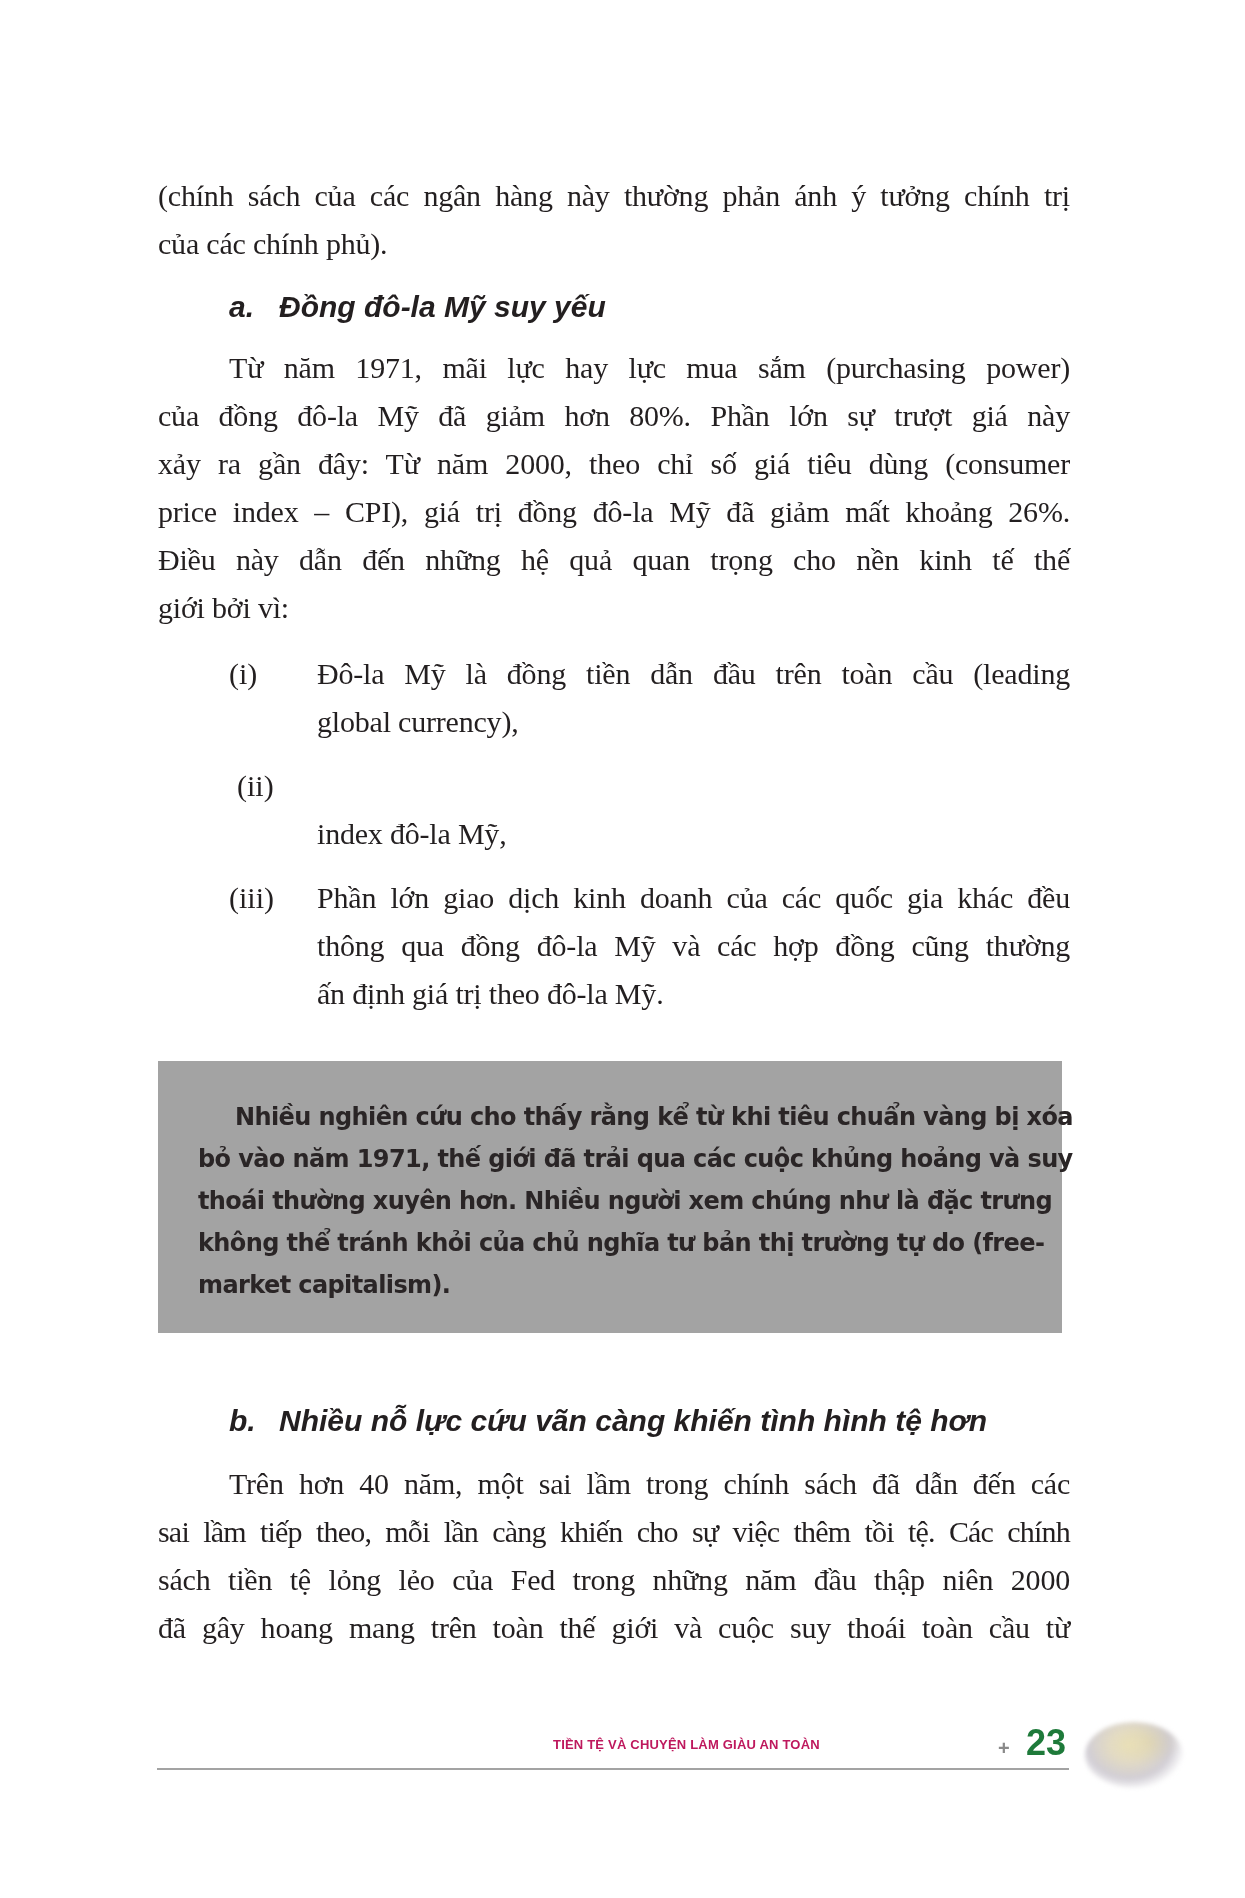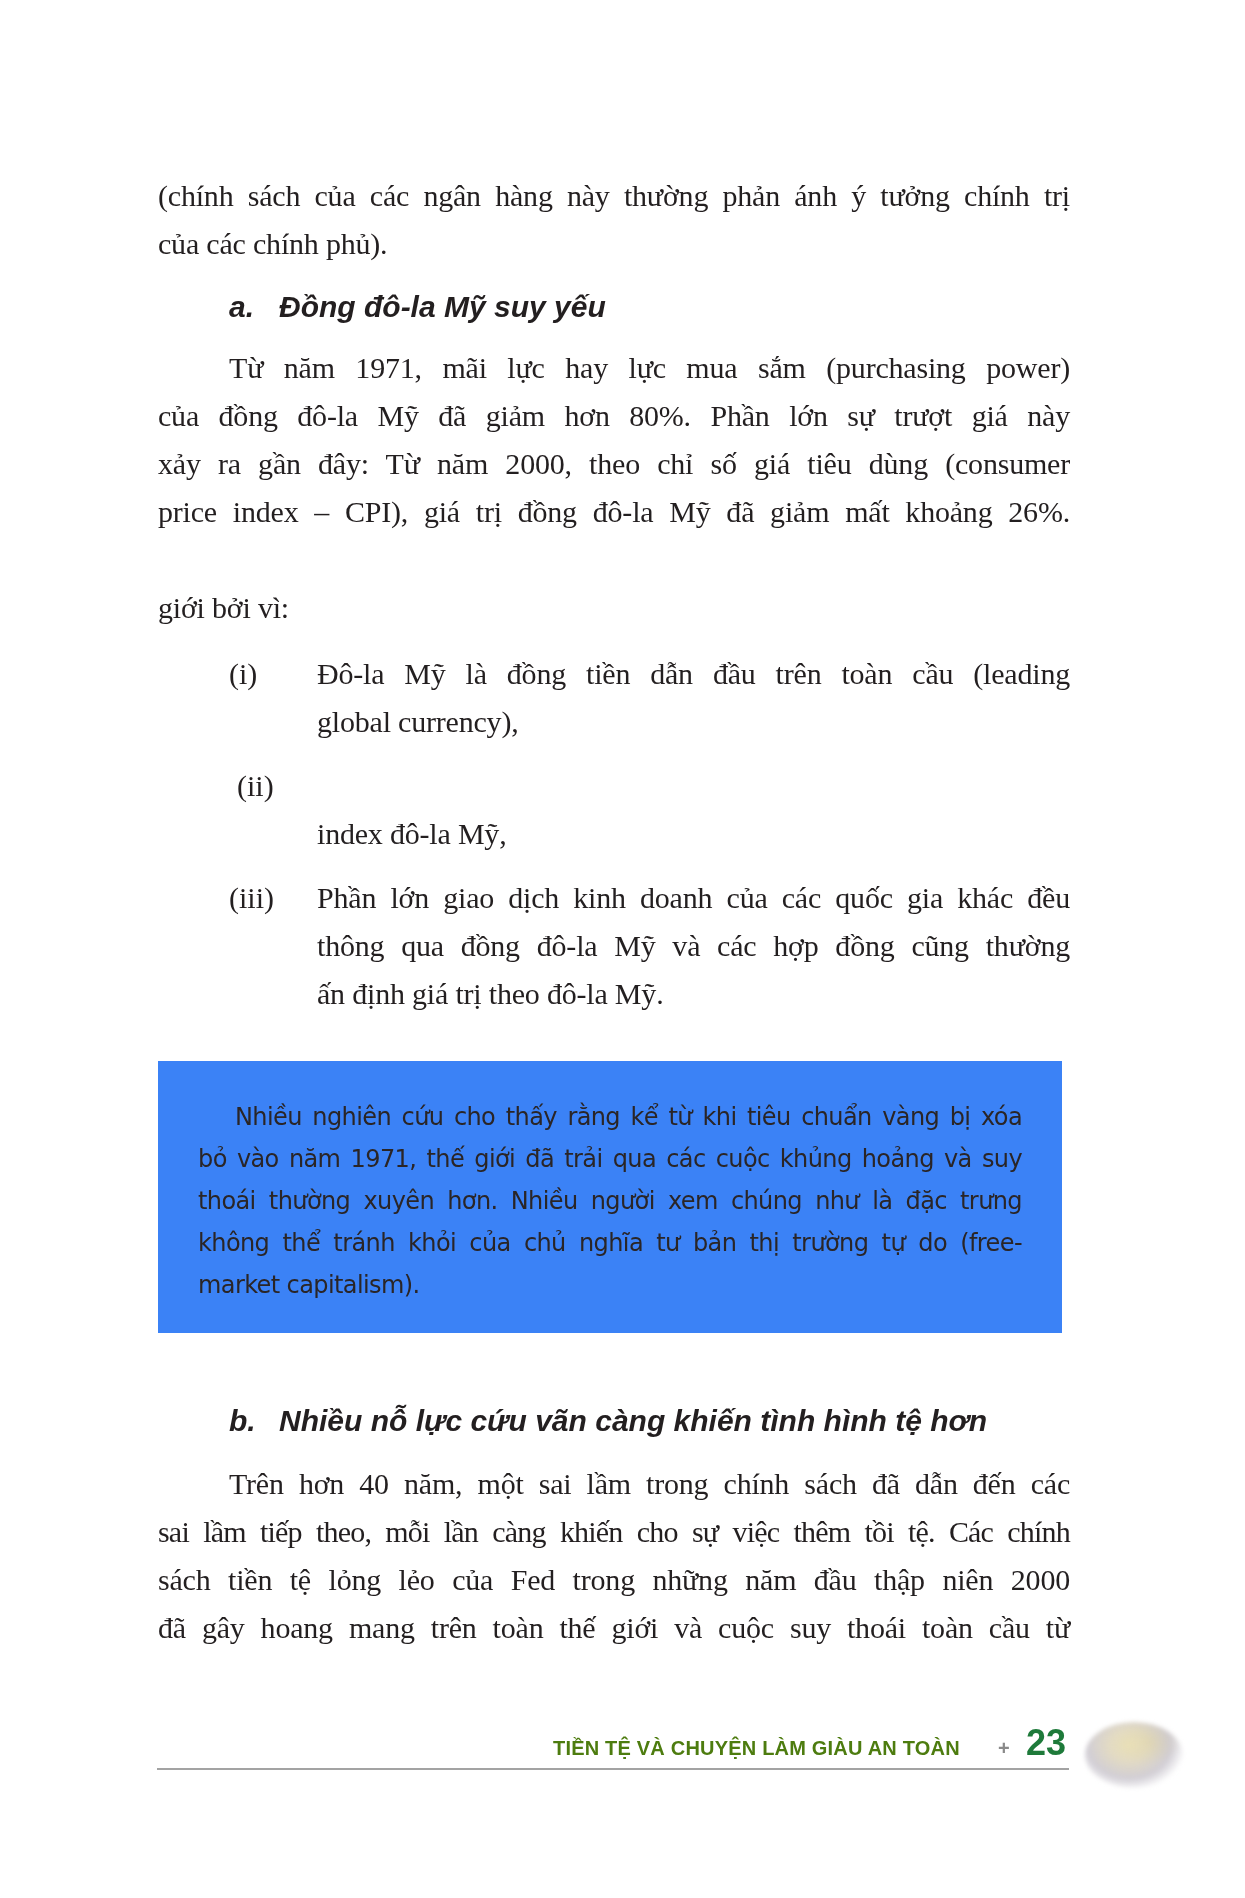--- a/index.html
+++ b/index.html
@@ -53,21 +53,22 @@
       font-family: "Liberation Serif", "DejaVu Serif", serif;
       font-size: 30px;
       line-height: 36px;
     }
     .callout {
       position: absolute;
       left: 158px;
       top: 1061px;
       width: 904px;
       height: 272px;
-      background: #3b82f6;
+      background: #a3a3a3;
+      font-weight: bold;
     }
     .callout .cline {
       position: absolute;
       left: 40px;
       width: 824px;
       font-family: "DejaVu Sans", "Liberation Sans", sans-serif;
       font-size: 24px;
       line-height: 30px;
       color: #2a2526;
       white-space: nowrap;
@@ -80,22 +81,22 @@
       width: 912px;
       height: 2px;
       background: #a3a3a3;
     }
     .footer-title {
       position: absolute;
       left: 553px;
       top: 1737px;
       font-family: "Liberation Sans", "DejaVu Sans", sans-serif;
       font-weight: bold;
-      font-size: 20px;
-      color: #4d7c0f;
+      font-size: 13px;
+      color: #be185d;
       letter-spacing: 0.2px;
       white-space: nowrap;
     }
     .footer-plus {
       position: absolute;
       left: 998px;
       top: 1737px;
       font-family: "Liberation Sans", "DejaVu Sans", sans-serif;
       font-weight: bold;
       font-size: 20px;
@@ -144,20 +145,23 @@
   </div>
   <div class="line serif" style="left:158px; top:398px; width:912px;">
     <span class="justify">của đồng đô-la Mỹ đã giảm hơn 80%. Phần lớn sự trượt giá này</span>
   </div>
   <div class="line serif" style="left:158px; top:446px; width:912px;">
     <span class="justify">xảy ra gần đây: Từ năm 2000, theo chỉ số giá tiêu dùng (consumer</span>
   </div>
   <div class="line serif" style="left:158px; top:494px; width:912px;">
     <span class="justify">price index – CPI), giá trị đồng đô-la Mỹ đã giảm mất khoảng 26%.</span>
   </div>
+  <div class="line serif" style="left:158px; top:542px; width:912px;">
+    <span class="justify">Điều này dẫn đến những hệ quả quan trọng cho nền kinh tế thế</span>
+  </div>
   <div class="line serif" style="left:158px; top:590px;">
     <span>giới bởi vì:</span>
   </div>
 
   <div class="list-num" style="left:229px; top:656px;">(i)</div>
   <div class="line serif" style="left:317px; top:656px; width:753px;">
     <span class="justify">Đô-la Mỹ là đồng tiền dẫn đầu trên toàn cầu (leading</span>
   </div>
   <div class="line serif" style="left:317px; top:704px;">
     <span>global currency),</span>

